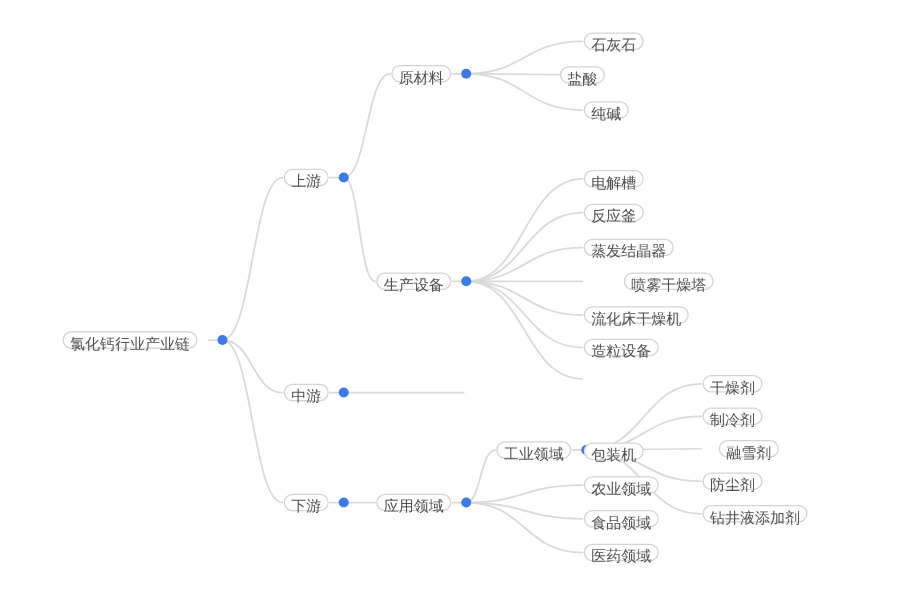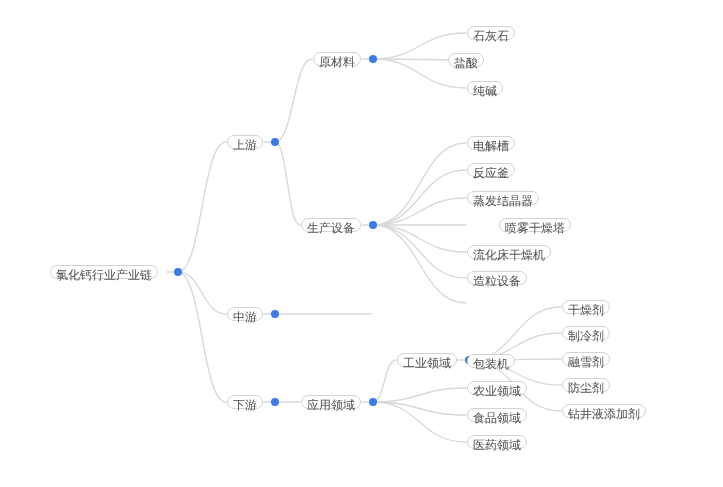--- a/index.html
+++ b/index.html
@@ -109,20 +109,20 @@
       <div class="node" style="left: 467px; top: 225px; margin-left: 32px;">喷雾干燥塔</div>
       <div class="node" style="left: 467px; top: 252px;">流化床干燥机</div>
       <div class="node" style="left: 467px; top: 278px;">造粒设备</div>
       <div class="node" style="left: 467px; top: 317px; margin-top: 44px;">包装机</div>
       <div class="node" style="left: 227px; top: 314px;">中游</div>
       <div class="node" style="left: 227px; top: 402px;">下游</div>
       <div class="node" style="left: 301px; top: 402px;">应用领域</div>
       <div class="node" style="left: 397px; top: 360px;">工业领域</div>
       <div class="node" style="left: 562px; top: 307px;">干燥剂</div>
       <div class="node" style="left: 562px; top: 333px;">制冷剂</div>
-      <div class="node" style="left: 562px; top: 359px; text-align: center;">融雪剂</div>
+      <div class="node" style="left: 575px; top: 359px; text-align: center;">融雪剂</div>
       <div class="node" style="left: 562px; top: 385px;">防尘剂</div>
       <div class="node" style="left: 562px; top: 411px;">钻井液添加剂</div>
       <div class="node" style="left: 467px; top: 388px;">农业领域</div>
       <div class="node" style="left: 467px; top: 415px;">食品领域</div>
       <div class="node" style="left: 467px; top: 442px;">医药领域</div>
     </div>
 </div>
 
 </body></html>

